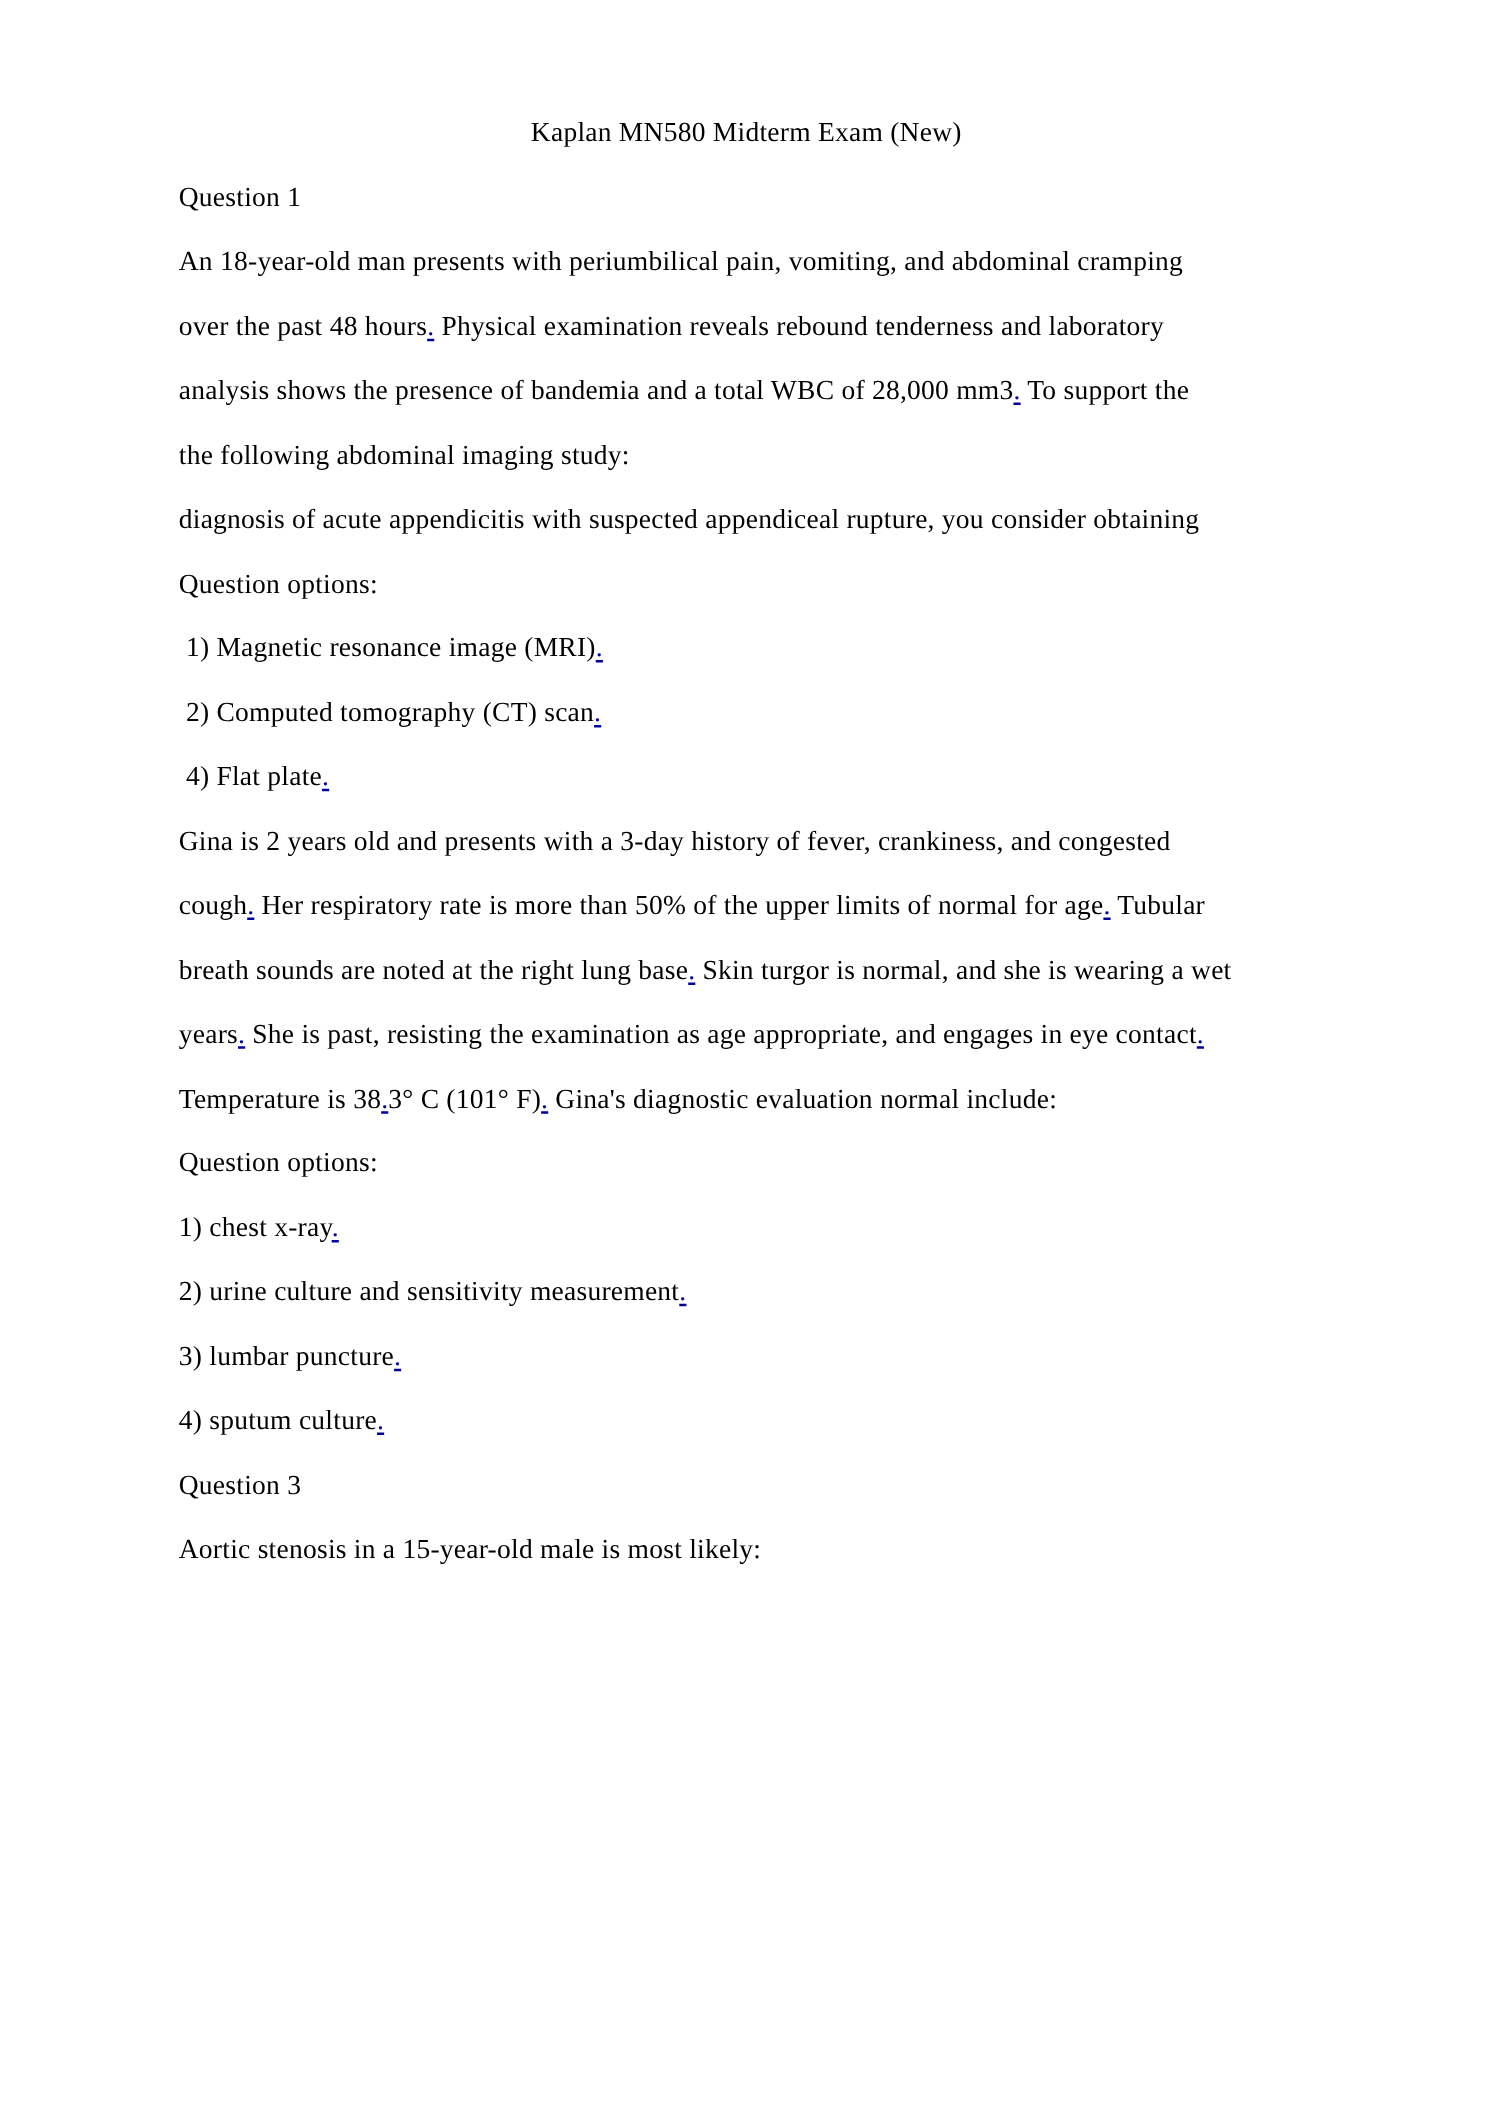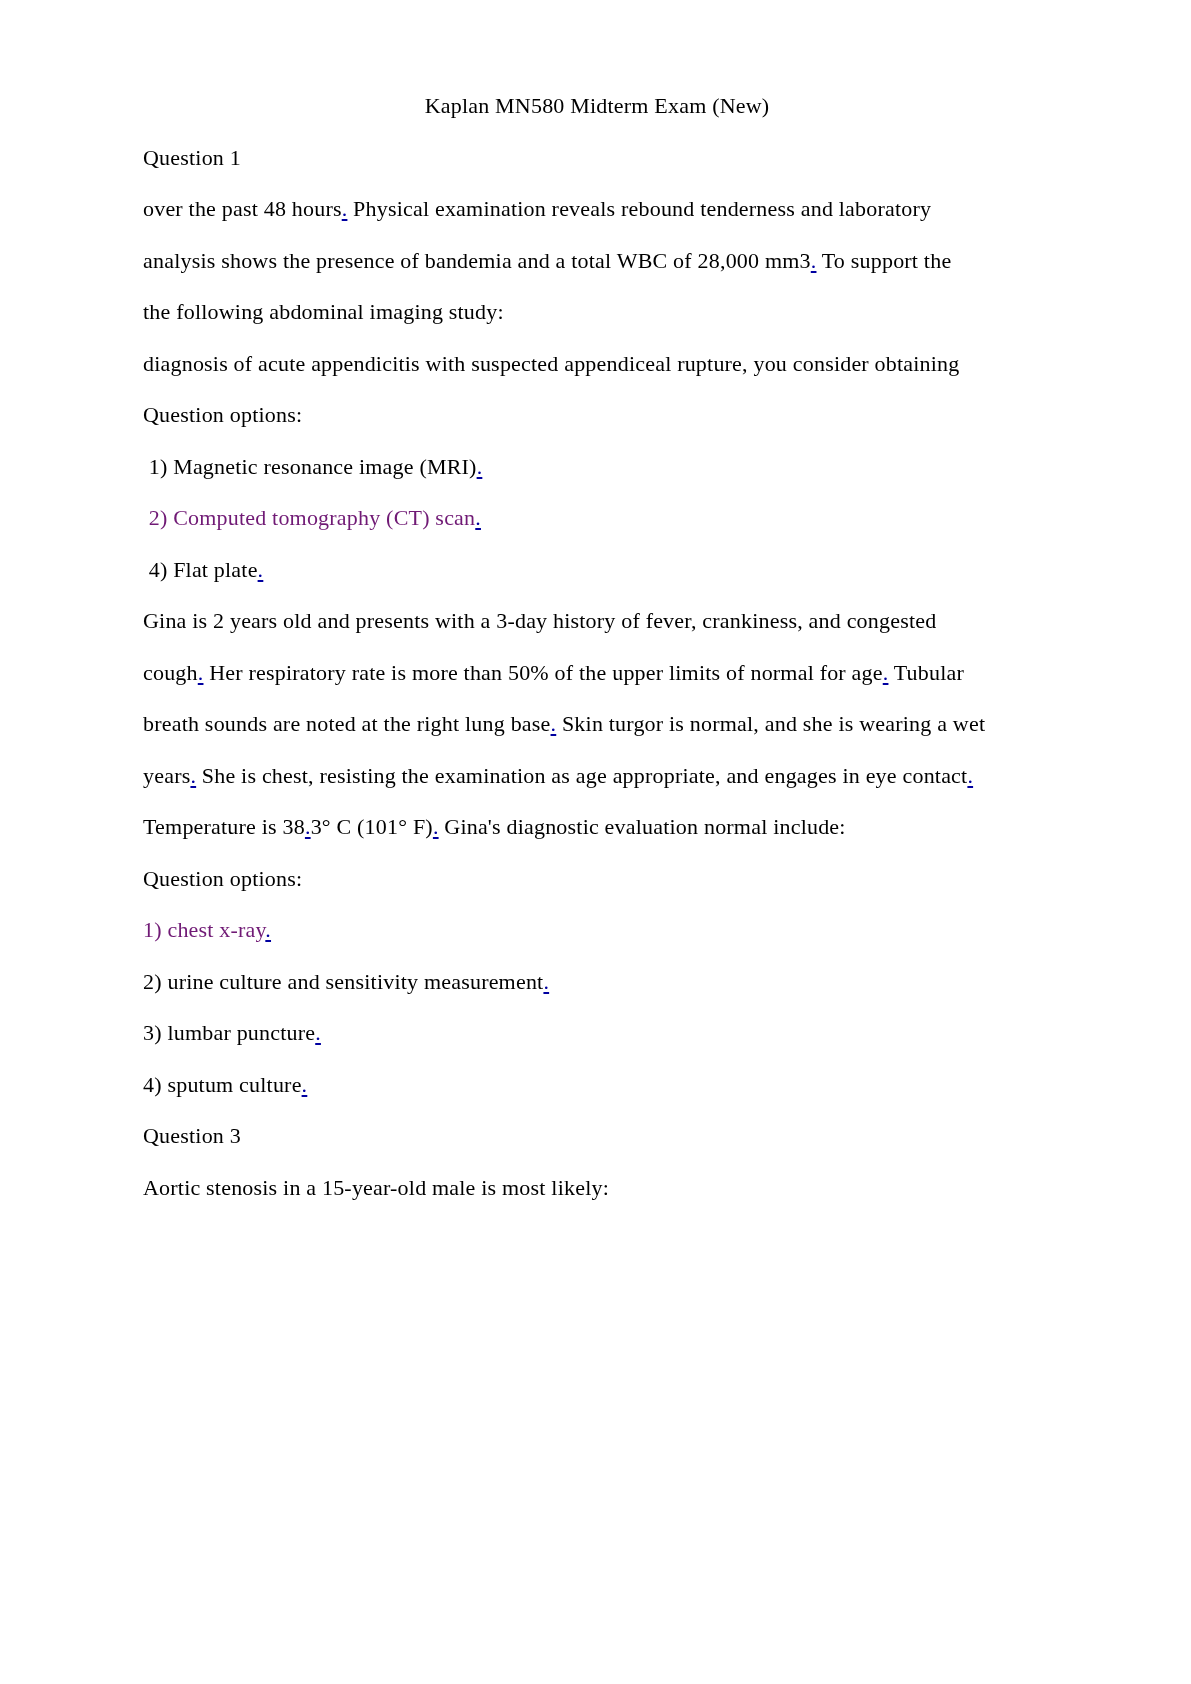--- a/index.html
+++ b/index.html
@@ -25,45 +25,46 @@
     font-size: 22px;
     line-height: 51.5px;
     height: 51.5px;
     white-space: pre-wrap;
     letter-spacing: 0.2px;
   }
   .line.center {
     text-align: center;
   }
   .seg-plain { color: #000000; }
-  .seg-red   { color: #701a75; }
+  .seg-red   { color: #000000; }
   .seg-link  {
     color: #0000a0;
     text-decoration: underline;
     text-underline-offset: 3px;
   }
 </style>
 </head>
 <body>
 
 <main class="page">
     <div class="line center"><span class="seg-plain">Kaplan MN580 Midterm Exam (New)</span></div>
     <div class="line"><span class="seg-plain">Question 1</span></div>
+    <div class="line"><span class="seg-plain">An 18-year-old man presents with periumbilical pain, vomiting, and abdominal cramping</span></div>
     <div class="line"><span class="seg-plain">over the past 48 hours</span><span class="seg-link">.</span><span class="seg-plain"> Physical examination reveals rebound tenderness and laboratory</span></div>
     <div class="line"><span class="seg-plain">analysis shows the presence of bandemia and a total WBC of 28,000 mm3</span><span class="seg-link">.</span><span class="seg-plain"> To support the</span></div>
     <div class="line"><span class="seg-plain">the following abdominal imaging study:</span></div>
     <div class="line"><span class="seg-plain">diagnosis of acute appendicitis with suspected appendiceal rupture, you consider obtaining</span></div>
     <div class="line"><span class="seg-plain">Question options:</span></div>
     <div class="line"><span class="seg-plain"> 1) Magnetic resonance image (MRI)</span><span class="seg-link">.</span></div>
     <div class="line"><span class="seg-red"> 2) Computed tomography (CT) scan</span><span class="seg-link">.</span></div>
     <div class="line"><span class="seg-plain"> 4) Flat plate</span><span class="seg-link">.</span></div>
     <div class="line"><span class="seg-plain">Gina is 2 years old and presents with a 3-day history of fever, crankiness, and congested</span></div>
     <div class="line"><span class="seg-plain">cough</span><span class="seg-link">.</span><span class="seg-plain"> Her respiratory rate is more than 50% of the upper limits of normal for age</span><span class="seg-link">.</span><span class="seg-plain"> Tubular</span></div>
     <div class="line"><span class="seg-plain">breath sounds are noted at the right lung base</span><span class="seg-link">.</span><span class="seg-plain"> Skin turgor is normal, and she is wearing a wet</span></div>
-    <div class="line"><span class="seg-plain">years</span><span class="seg-link">.</span><span class="seg-plain"> She is chest, resisting the examination as age appropriate, and engages in eye contact</span><span class="seg-link">.</span></div>
+    <div class="line"><span class="seg-plain">years</span><span class="seg-link">.</span><span class="seg-plain"> She is past, resisting the examination as age appropriate, and engages in eye contact</span><span class="seg-link">.</span></div>
     <div class="line"><span class="seg-plain">Temperature is 38</span><span class="seg-link">.</span><span class="seg-plain">3° C (101° F)</span><span class="seg-link">.</span><span class="seg-plain"> Gina's diagnostic evaluation normal include:</span></div>
     <div class="line"><span class="seg-plain">Question options:</span></div>
     <div class="line"><span class="seg-red">1) chest x-ray</span><span class="seg-link">.</span></div>
     <div class="line"><span class="seg-plain">2) urine culture and sensitivity measurement</span><span class="seg-link">.</span></div>
     <div class="line"><span class="seg-plain">3) lumbar puncture</span><span class="seg-link">.</span></div>
     <div class="line"><span class="seg-plain">4) sputum culture</span><span class="seg-link">.</span></div>
     <div class="line"><span class="seg-plain">Question 3</span></div>
     <div class="line"><span class="seg-plain">Aortic stenosis in a 15-year-old male is most likely:</span></div>
   </main>
 

